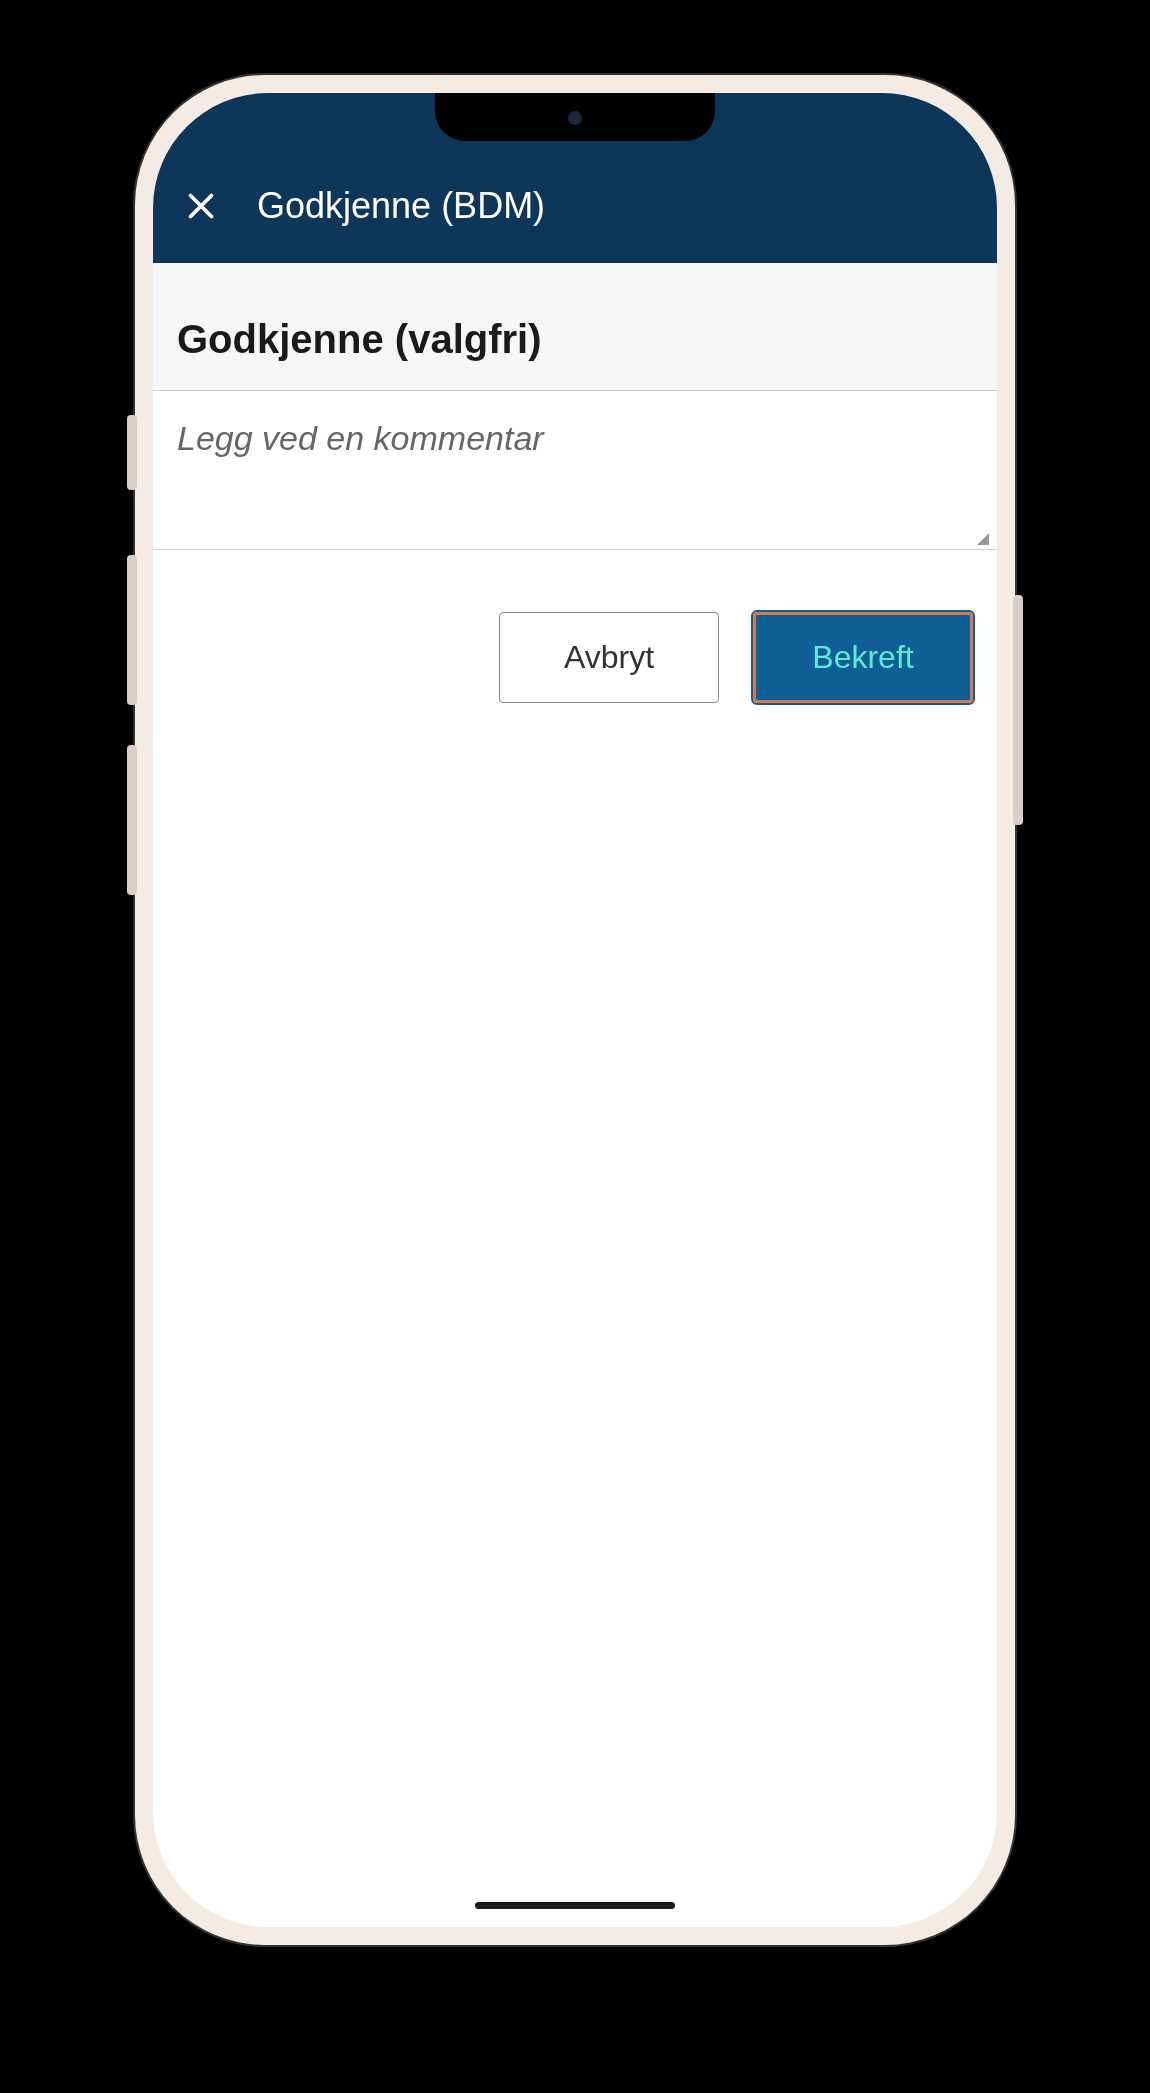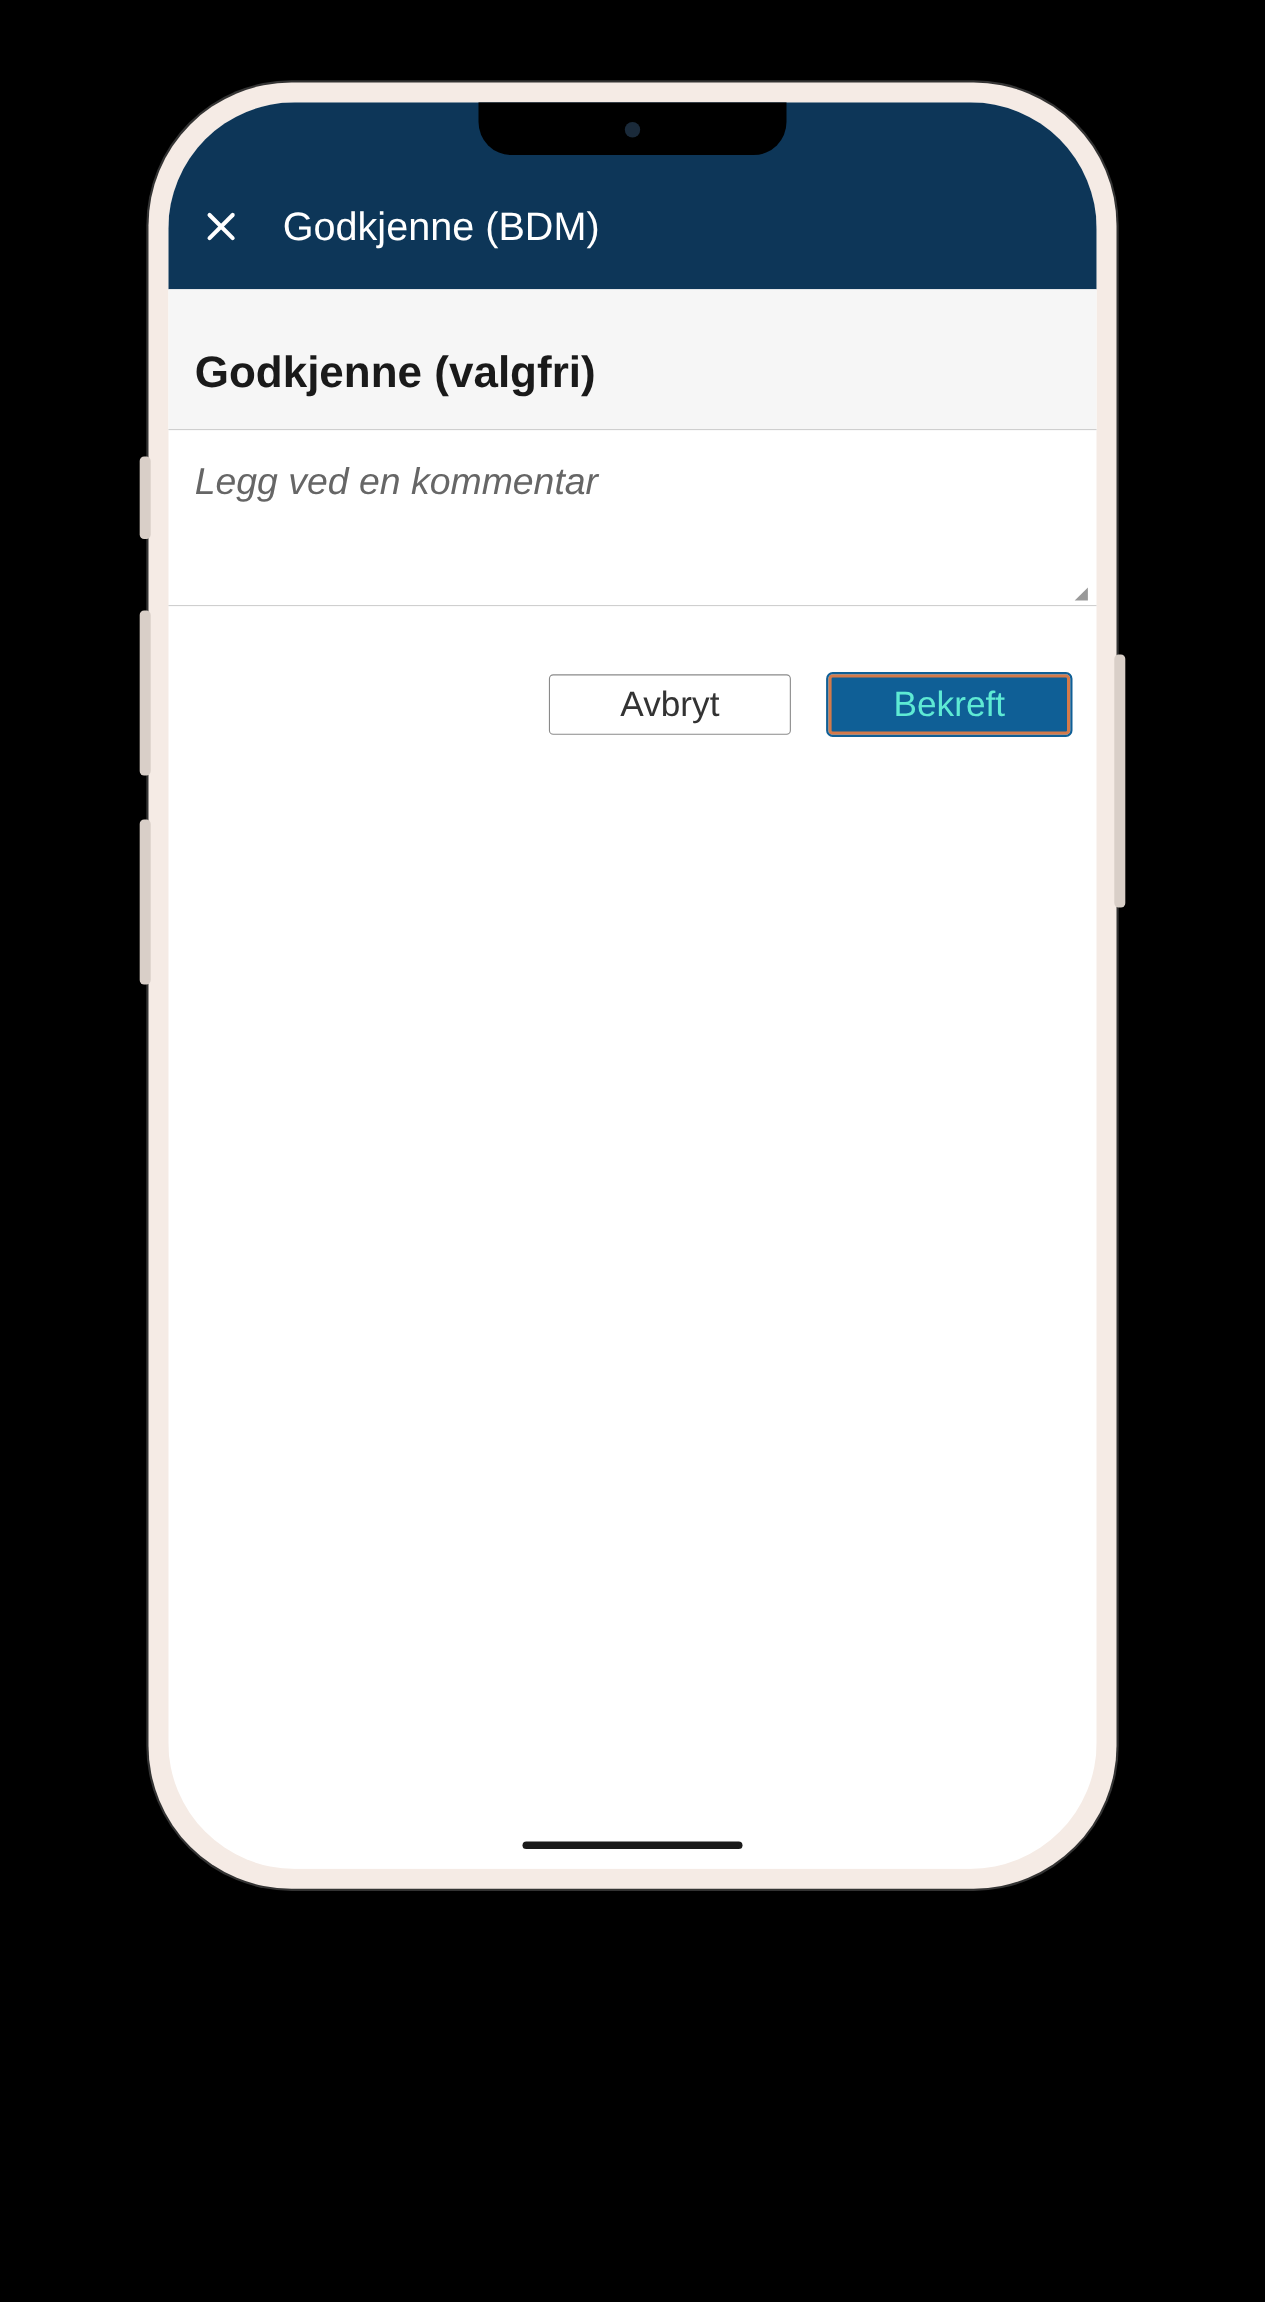--- a/index.html
+++ b/index.html
@@ -12,21 +12,21 @@
       font-family: -apple-system, BlinkMacSystemFont, 'Segoe UI', Arial, sans-serif;
       width: 1150px;
       height: 2093px;
       display: flex;
       align-items: flex-start;
       justify-content: center;
       padding-top: 75px;
     }
     .phone-frame {
       width: 880px;
-      height: 1642px;
+      height: 1870px;
       background: #f5ebe5;
       border-radius: 130px;
       padding: 18px;
       position: relative;
       box-shadow: 0 0 0 2px #333;
     }
     .phone-inner {
       width: 100%;
       height: 100%;
       background: #000;
@@ -130,21 +130,21 @@
       border-width: 0 0 12px 12px;
       border-color: transparent transparent #999 transparent;
     }
     .button-row {
       display: flex;
       justify-content: flex-end;
       gap: 34px;
       padding: 62px 24px 0 24px;
     }
     .btn {
-      padding: 6px 42px;
+      padding: 24px 42px;
       font-size: 32px;
       font-weight: 400;
       cursor: pointer;
       border-radius: 4px;
       min-width: 220px;
       text-align: center;
     }
     .btn-cancel {
       background: #fff;
       border: 1.5px solid #8a8a8a;

